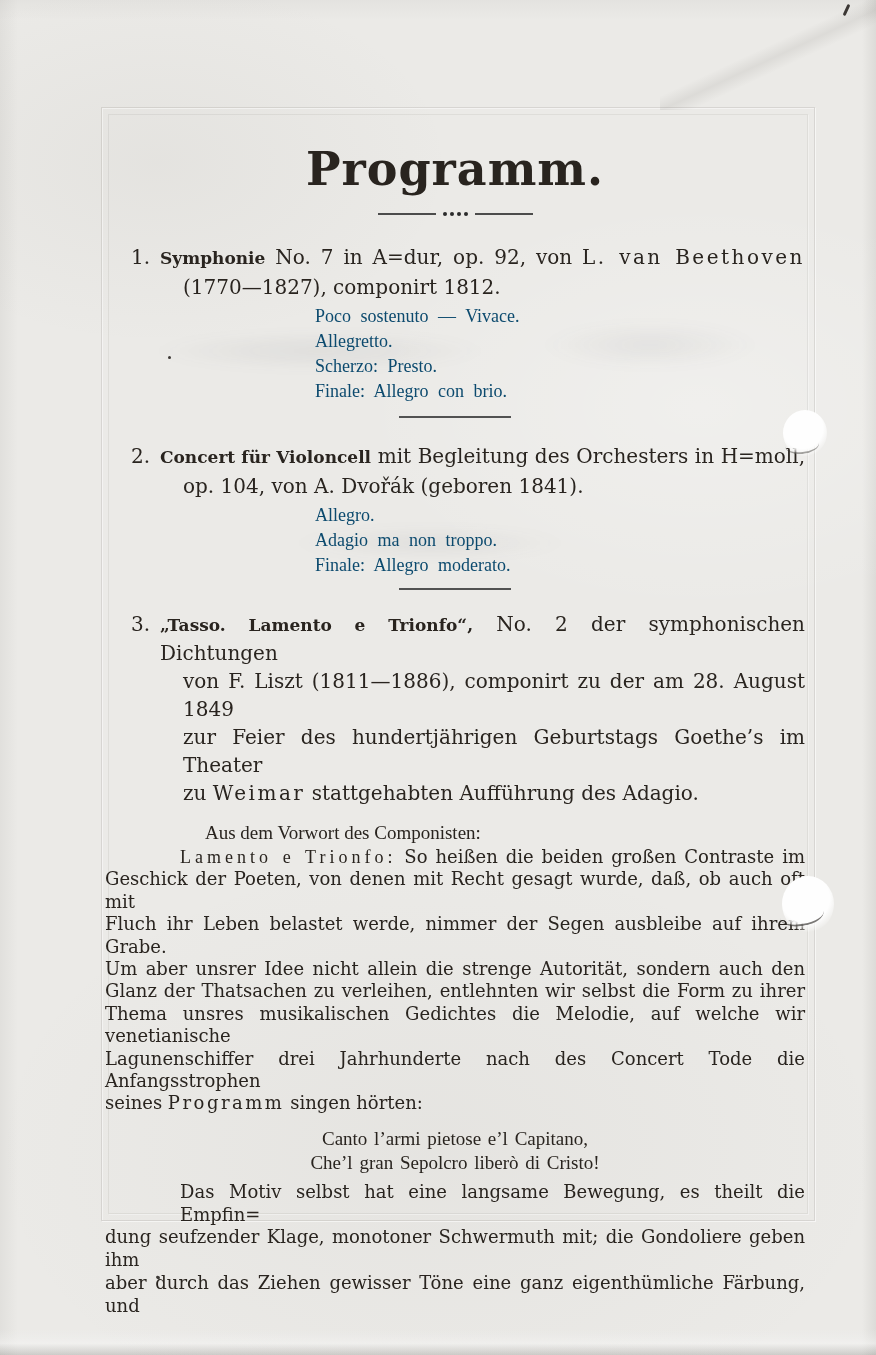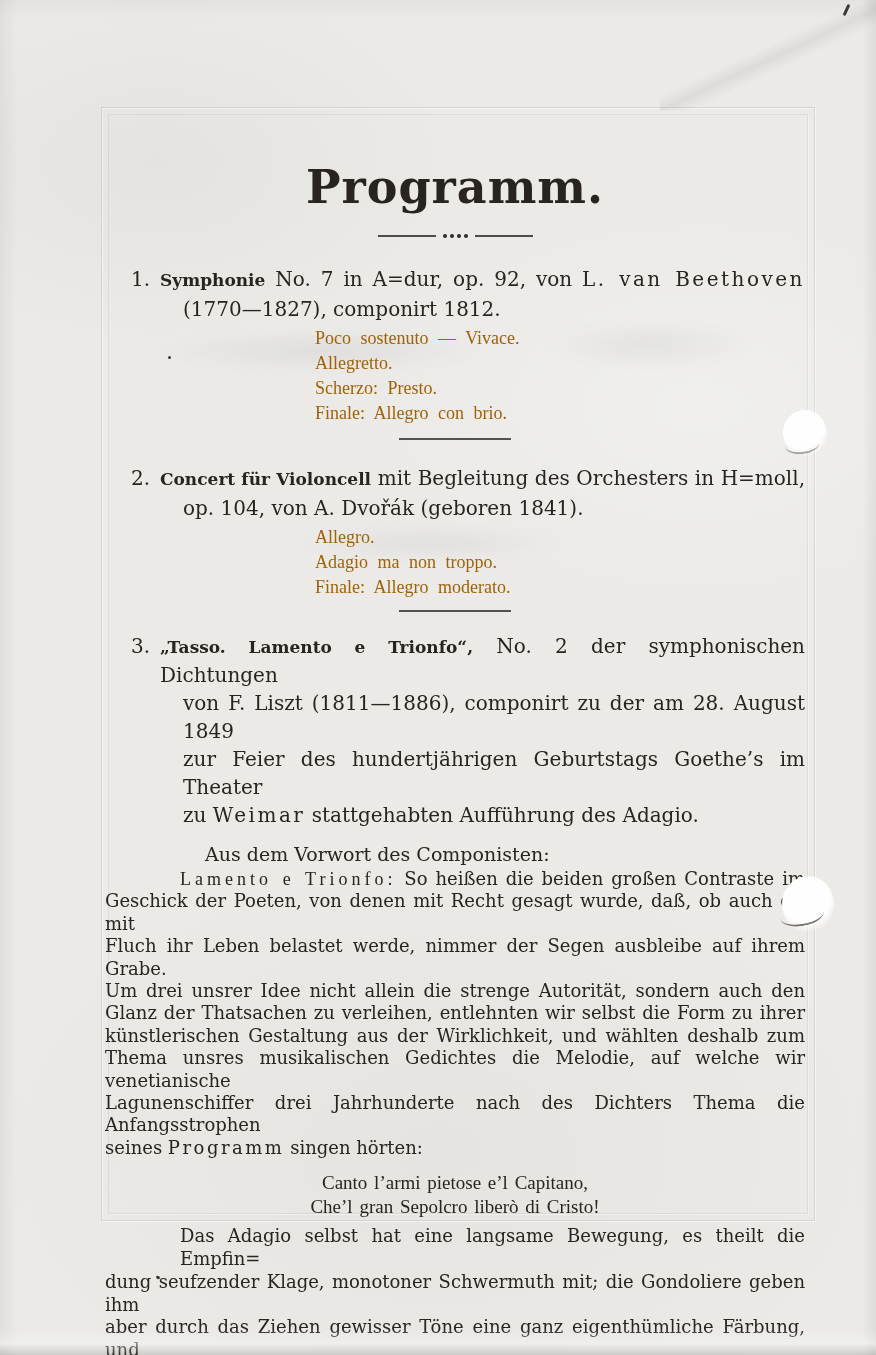--- a/index.html
+++ b/index.html
@@ -52,41 +52,41 @@
     position:absolute;left:660px;top:-10px;width:260px;height:120px;pointer-events:none;
     background:linear-gradient(155deg, rgba(0,0,0,0) 44%, rgba(90,86,80,0.10) 50%, rgba(0,0,0,0) 56%);
   }
   .speck{position:absolute;background:#3c3835;border-radius:50%;}
   .speck.s1{left:168px;top:356px;width:3px;height:3px;}
   .speck.s2{left:156px;top:1276px;width:4px;height:3px;transform:rotate(20deg);}
   .speck.s3{left:845px;top:4px;width:3px;height:12px;transform:rotate(25deg);border-radius:2px;}
   
   .content{position:absolute;left:105px;top:142px;width:700px;}
   .title{
-    margin:18px;text-align:center;font-size:46px;line-height:55px;font-weight:bold;
+    margin:0;text-align:center;font-size:46px;line-height:55px;font-weight:bold;
     letter-spacing:1px;font-family:"DejaVu Serif",serif;
   }
   .ornament{display:flex;justify-content:center;align-items:center;gap:7px;margin-top:14px;height:6px;}
   .orn-rule{width:58px;height:1.5px;background:#4c4c4c;}
   .orn-dots{display:flex;gap:3px;}
   .orn-dot{width:4px;height:4px;border-radius:50%;background:#2b2b2b;}
   .item{position:relative;padding-left:55px;font-size:20px;line-height:29px;}
   .item.i1{margin-top:26px;}
   .item.i2{margin-top:24px;}
   .item.i3{margin-top:20px;line-height:28px;}
   .item-number{position:absolute;left:26px;top:0;}
   .frak-b{font-weight:bold;font-size:17px;}
   .jline{text-align:justify;text-align-last:justify;}
   .cont{padding-left:23px;}
   .sperr{letter-spacing:2.5px;}
-  .movements{margin:2px 0 0 210px;font-family:"Liberation Serif",serif;font-size:18px;line-height:25px;word-spacing:5px;color:#a16207;}
+  .movements{margin:2px 0 0 210px;font-family:"Liberation Serif",serif;font-size:18px;line-height:25px;word-spacing:5px;color:#0c4a6e;}
   .rule{width:112px;height:2px;background:#525252;margin:12px auto 0;}
   .rule.r2{margin-top:10px;}
   .notes{font-size:18px;line-height:22.4px;}
-  .notes-source{margin-top:14px;padding-left:100px;font-size:19px;line-height:23px;}
+  .notes-source{margin-top:14px;padding-left:100px;font-size:19px;line-height:23px;font-family:Liberation Serif, serif;}
   .para{margin-top:2px;}
   .para .indent{padding-left:75px;}
   .p2{margin-top:6px;line-height:22.8px;}
   .lead{font-family:"Liberation Serif",serif;letter-spacing:4px;margin-top:40px;}
   .verse{margin-top:12px;text-align:center;font-family:"Liberation Serif",serif;font-size:19px;line-height:24px;word-spacing:2px;}
 </style>
 </head>
 <body>
 
 <div class="paper"></div>
@@ -158,37 +158,36 @@
 
   <div class="notes">
     <div class="notes-source">Aus dem Vorwort des Componisten:</div>
 
     <div class="para">
       <div class="jline indent">
         <span class="lead">Lamento e Trionfo:</span><span> So heißen die beiden großen Contraste im</span>
       </div>
       <div class="jline">Geschick der Poeten, von denen mit Recht gesagt wurde, daß, ob auch oft mit</div>
       <div class="jline">Fluch ihr Leben belastet werde, nimmer der Segen ausbleibe auf ihrem Grabe.</div>
-      <div class="jline">Um drei unsrer Idee nicht allein die strenge Autorität, sondern auch den</div>
+      <div class="jline">Um aber unsrer Idee nicht allein die strenge Autorität, sondern auch den</div>
       <div class="jline">Glanz der Thatsachen zu verleihen, entlehnten wir selbst die Form zu ihrer</div>
-      <div class="jline">künstlerischen Gestaltung aus der Wirklichkeit, und wählten deshalb zum</div>
       <div class="jline">Thema unsres musikalischen Gedichtes die Melodie, auf welche wir venetianische</div>
-      <div class="jline">Lagunenschiffer drei Jahrhunderte nach des Dichters Thema die Anfangsstrophen</div>
+      <div class="jline">Lagunenschiffer drei Jahrhunderte nach des Concert Tode die Anfangsstrophen</div>
       <div>
         <span>seines </span><span class="sperr">Programm</span><span> singen hörten:</span>
       </div>
     </div>
 
     <div class="verse">
       <div>Canto l’armi pietose e’l Capitano,</div>
       <div>Che’l gran Sepolcro liberò di Cristo!</div>
     </div>
 
     <div class="para p2">
-      <div class="jline indent">Das Adagio selbst hat eine langsame Bewegung, es theilt die Empfin=</div>
+      <div class="jline indent">Das Motiv selbst hat eine langsame Bewegung, es theilt die Empfin=</div>
       <div class="jline">dung seufzender Klage, monotoner Schwermuth mit; die Gondoliere geben ihm</div>
       <div class="jline">aber durch das Ziehen gewisser Töne eine ganz eigenthümliche Färbung, und</div>
 
     </div>
   </div>
 </div>
 
 <div class="hole h1">
   <span class="disc"></span>
   <span class="arc"></span>

